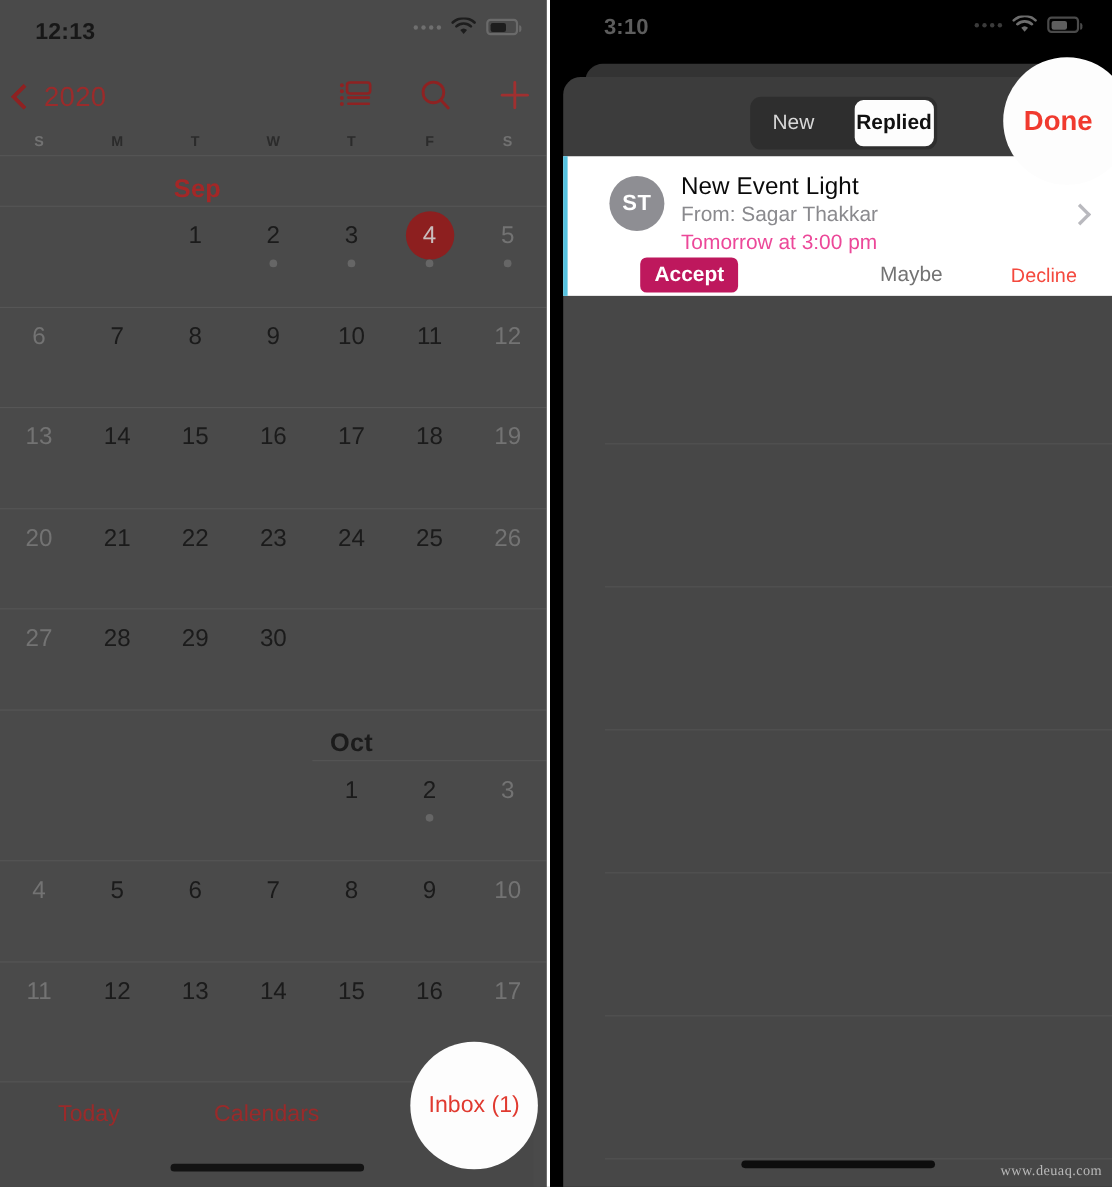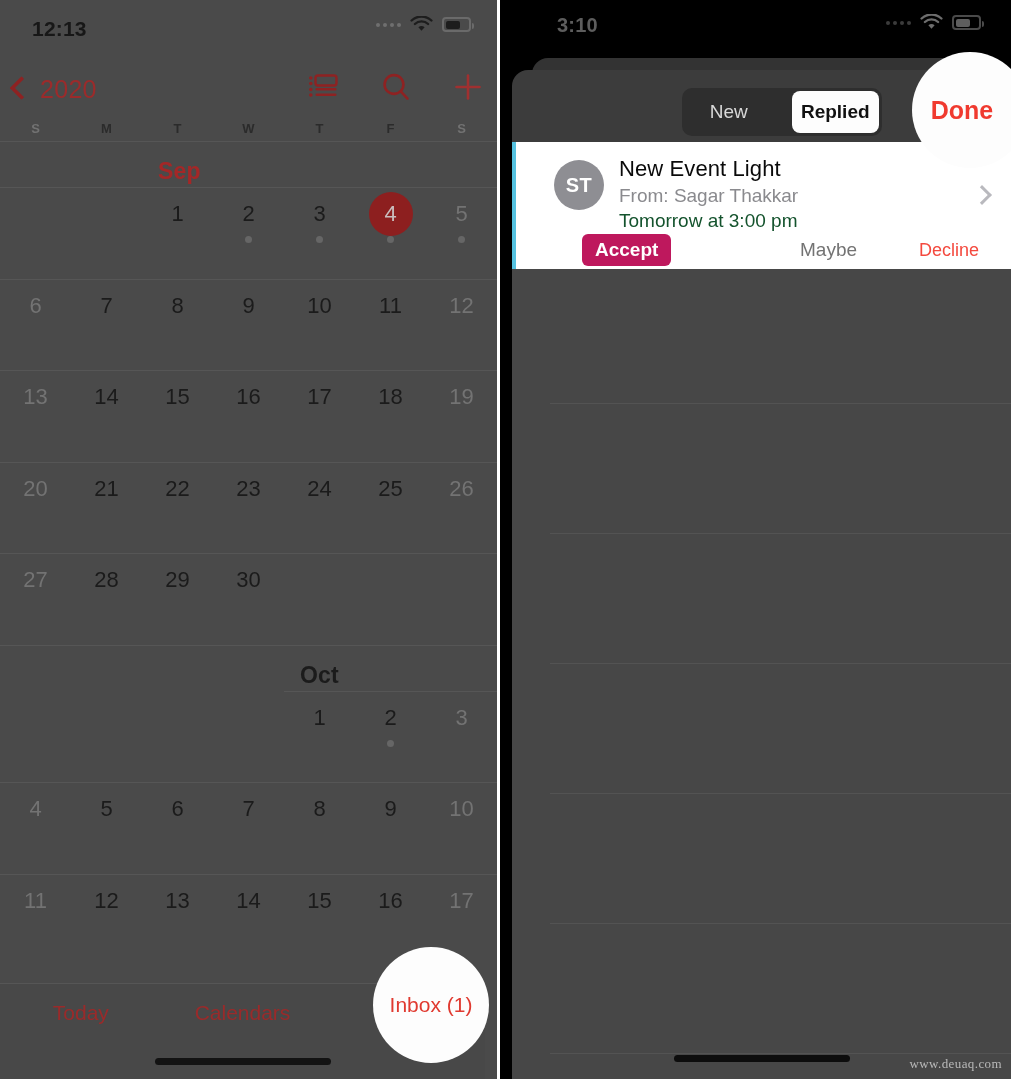--- a/index.html
+++ b/index.html
@@ -77,56 +77,56 @@
   .left-tabbar .tabrow { display:flex; height:58px; align-items:center; }
   .left-tabbar .tab { flex:1; text-align:center; font-size:21px; color:#9a2a2a; }
   .home-ind { position:absolute; left:50%; transform:translateX(-50%); bottom:14px; width:176px; height:7px; border-radius:4px; background:#131313; }
 
   
   .hl-circle { position:absolute; border-radius:50%; background:#fdfdfd; z-index:40; }
   .hl-label { position:absolute; z-index:41; display:flex; align-items:center; justify-content:center; }
 
   
   .right-phone { position:relative; width:514px; height:1079px; background:#000; overflow:hidden; }
-  .r-status { position:relative; height:58px; background:#000;margin-left:8px; }
+  .r-status { position:relative; height:58px; background:#000; }
   .r-status .status-time { color:#5d5d5d; left:52px; top:14px; font-size:20px; }
   .r-status .status-right { right:30px; top:14px; }
   .r-status .dots-signal i { background:#3b3b3b; }
   .r-status .batt { border-color:#4a4a4a; }
   .r-status .batt::after { background:#4a4a4a; }
   .r-status .batt i { background:#5e5e5e; }
 
   .sheet-back {
     position:absolute; left:35px; right:17px; top:58px; height:40px;
     background:#333; border-radius:16px 16px 0 0;
   }
   .sheet-front {
     position:absolute; left:15px; right:0px; top:70px; height:72px;
     background:#3c3c3c; border-radius:16px 16px 0 0;
   }
   .seg {
-    position:absolute; left:185px; top:88px; width:200px; height:48px;
+    position:absolute; left:185px; top:88px; width:170px; height:48px;
     background:#2e2e2e; border-radius:10px; display:flex; padding:3px; z-index:5;
   }
   .seg .sgbtn { flex:1; display:flex; align-items:center; justify-content:center; font-size:19px; color:#d8d8d8; border-radius:8px; }
   .seg .sgbtn.on { background:#fdfdfd; color:#111; font-weight:bold;margin-left:19px; }
 
   .card {
     position:absolute; left:15px; right:0; top:142px; height:127px;
     background:#fff; z-index:6;
   }
   .card .accent { position:absolute; left:0; top:0; bottom:0; width:4px; background:#56c2e0; }
   .avatar {
     position:absolute; left:42px; top:18px; width:50px; height:50px; border-radius:50%;
     background:#8e8e93; color:#fff; font-size:20px; font-weight:bold;
     display:flex; align-items:center; justify-content:center; letter-spacing:0.5px;
   }
   .card-title { position:absolute; left:107px; top:14px; font-size:22px; color:#0a0a0a; letter-spacing:0.1px; }
   .card-sub1 { position:absolute; left:107px; top:43px; font-size:19px; color:#8a8a8e; }
-  .card-sub2 { position:absolute; left:107px; top:68px; font-size:19px; color:#14532d; }
+  .card-sub2 { position:absolute; left:107px; top:68px; font-size:19px; color:#ec4899; }
   .card-chev { position:absolute; right:22px; top:46px; width:14px; height:14px;
     border-top:3px solid #b9b9be; border-right:3px solid #b9b9be; transform:rotate(45deg); }
   .card-actions { position:absolute; left:70px; right:18px; top:92px; height:32px; display:flex; align-items:center; }
   .act-accept { background:#be185d; color:#fff; font-size:19px; font-weight:bold; padding:5px 13px; border-radius:6px; }
   .act-maybe { position:absolute; left:218px; font-size:19px; color:#737373; }
   .act-decline { position:absolute; right:14px; font-size:18px; color:#f4493e; }
 
   .r-list { position:absolute; left:15px; right:0; top:269px; bottom:0; background:#474747; }
   .r-list .sep { position:absolute; left:38px; right:0; height:1px; background:#535353; }
   .r-home { position:absolute; left:50%; transform:translateX(-50%); bottom:17px; width:176px; height:7px; border-radius:4px; background:#0d0d0d; }

